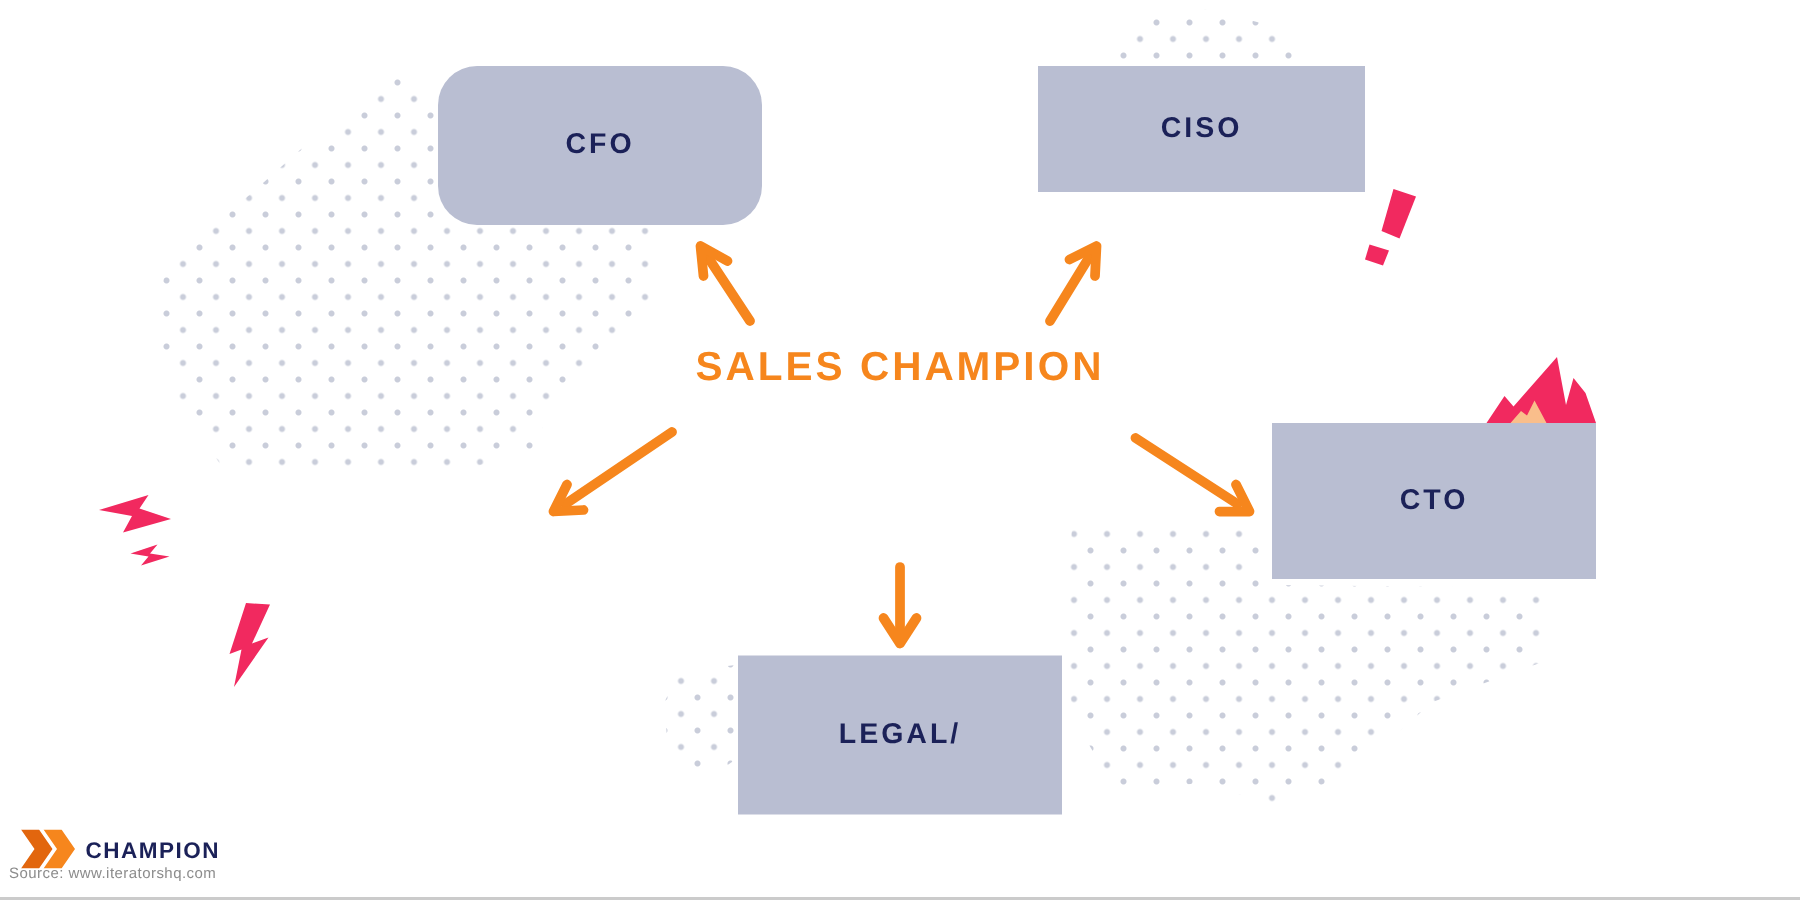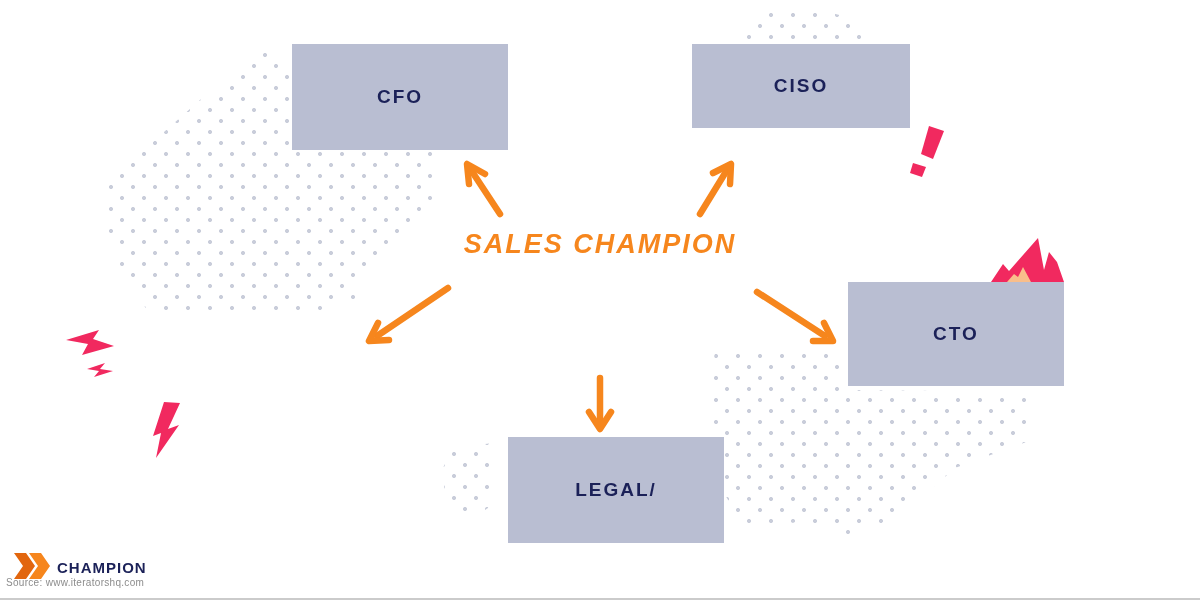--- a/index.html
+++ b/index.html
@@ -29,34 +29,34 @@
     clip-path:polygon(10px 2px,140px 7px,140px 45px,325px 47px,327px 95px,250px 123px,
       200px 167px,147px 192px,95px 177px,40px 183px,11px 135px,3px 85px,7px 40px); }
   .dots-d { left:443px; top:443px; width:56px; height:86px;
     clip-path:polygon(10px 5px,50px 0px,53px 30px,45px 65px,20px 82px,2px 55px,0px 25px); }
   
   .role-box {
     position:absolute; z-index:2; background:var(--box-fill);
     display:flex; align-items:center; justify-content:center; text-align:center;
     color:var(--navy); font-weight:bold; font-size:19px; letter-spacing:2px;
   }
-  .box-cfo  { left:292px; top:44px;  width:216px; height:106px; }
+  .box-cfo  { left:292px; top:44px;  width:216px; height:106px;border-radius:26px; }
   .box-ciso { left:692px; top:44px;  width:218px; height:84px; }
   .box-procurement { left:137px; top:283px; width:217px; height:104px; }
   .box-cto  { left:848px; top:282px; width:216px; height:104px; }
-  .box-legal { left:492px; top:437px; width:216px; height:106px; line-height:1.7;margin-left:16px; }
+  .box-legal { left:492px; top:437px; width:216px; height:106px; line-height:1.7; }
   .box-center {
     position:absolute; z-index:2; left:460px; top:272px; width:280px; height:95px;
     background:var(--navy); color:#ffffff; display:flex; align-items:center; justify-content:center;
     font-weight:bold; font-size:21px; letter-spacing:1.5px;
   }
   
   .heading {
     position:absolute; z-index:3; left:420px; top:230px; width:360px; text-align:center;
-    color:var(--orange); font-weight:bold; font-size:27px; letter-spacing:2px; line-height:1.1;font-style:italic;
+    color:var(--orange); font-weight:bold; font-size:27px; letter-spacing:2px; line-height:1.1;
   }
   
   .overlay { position:absolute; z-index:5; left:0; top:0; pointer-events:none; }
   
   .brand-logo { position:absolute; z-index:3; left:13px; top:553px; }
   .brand-name {
     position:absolute; z-index:3; left:57px; top:559px;
     color:var(--navy); font-weight:bold; font-size:15px; letter-spacing:1px;
   }
   .source-text {

